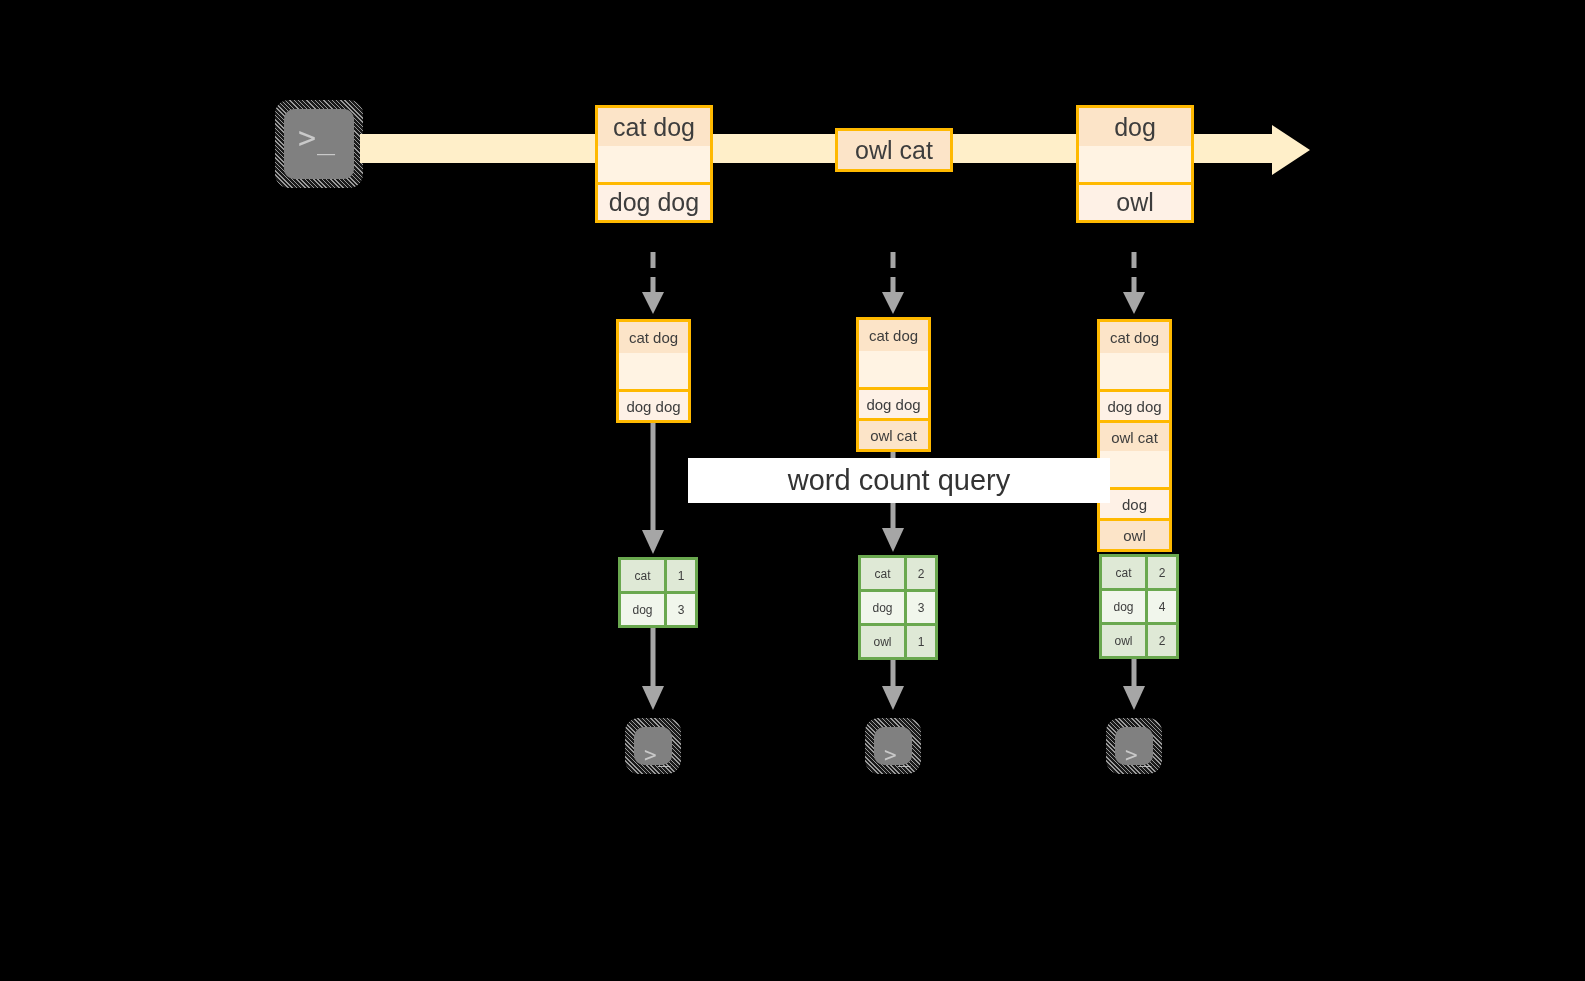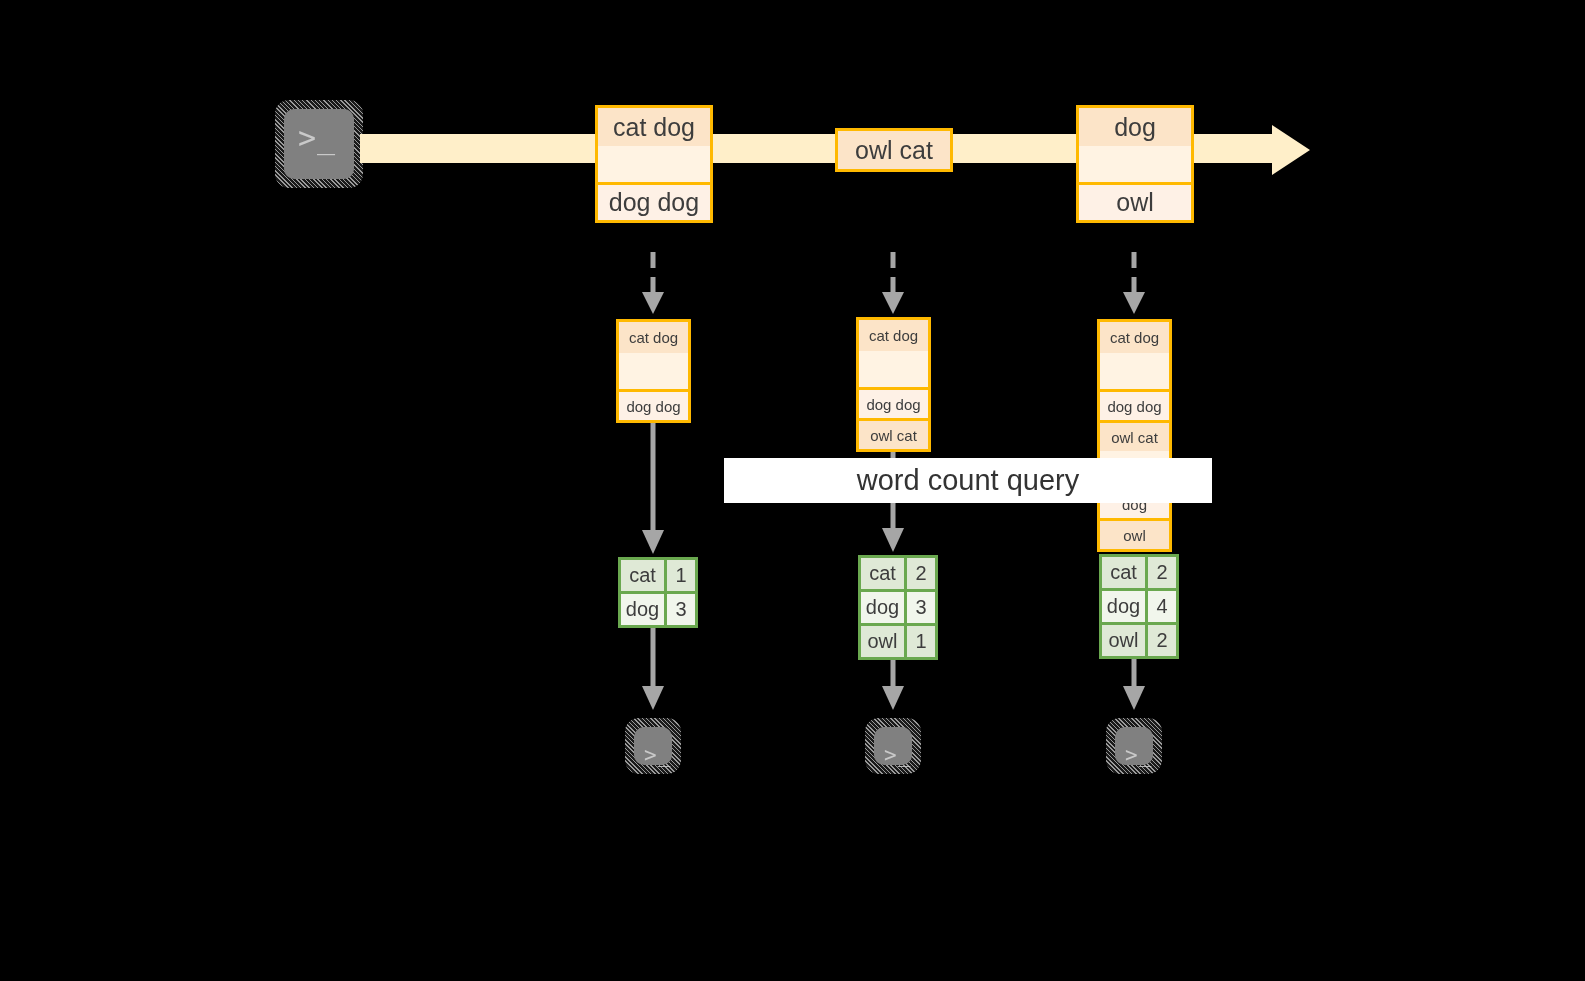--- a/index.html
+++ b/index.html
@@ -123,21 +123,21 @@
     height: 31px;
   }
   .result-table .trow + .trow {
     border-top: 3px solid #6AA84F;
   }
   .result-table .cell {
     box-sizing: border-box;
     display: flex;
     align-items: center;
     justify-content: center;
-    font-size: 20px;
+    font-size: 12px;
     color: #3d3d3d;
   }
   .result-table .cell.word {
     width: 46px;
     border-right: 3px solid #6AA84F;
   }
   .result-table .cell.count { width: 28px; }
   .result-table .trow.shade-a .cell { background: #DFE9D6; }
   .result-table .trow.shade-b .cell { background: #F1F6EC; }
 
@@ -302,17 +302,17 @@
     <line x1="15" y1="0" x2="15" y2="36" stroke="#A6A6A6" stroke-width="5"></line>
     <path d="M 4,34 L 26,34 L 15,58 Z" fill="#A6A6A6"></path>
   </svg>
 
   <div class="terminal small" style="left:1106px; top:718px; width:56px; height:56px;">
     <div class="hatch"></div>
     <div class="inner"></div>
     <div class="prompt">&gt;_</div>
   </div>
 
-  <div class="query-label" style="left:688px; top:458px; width:488px; height:45px;margin-left:36px;">
+  <div class="query-label" style="left:688px; top:458px; width:422px; height:45px;">
     <span>word count query</span>
   </div>
 
 </div>
 
 </body></html>

